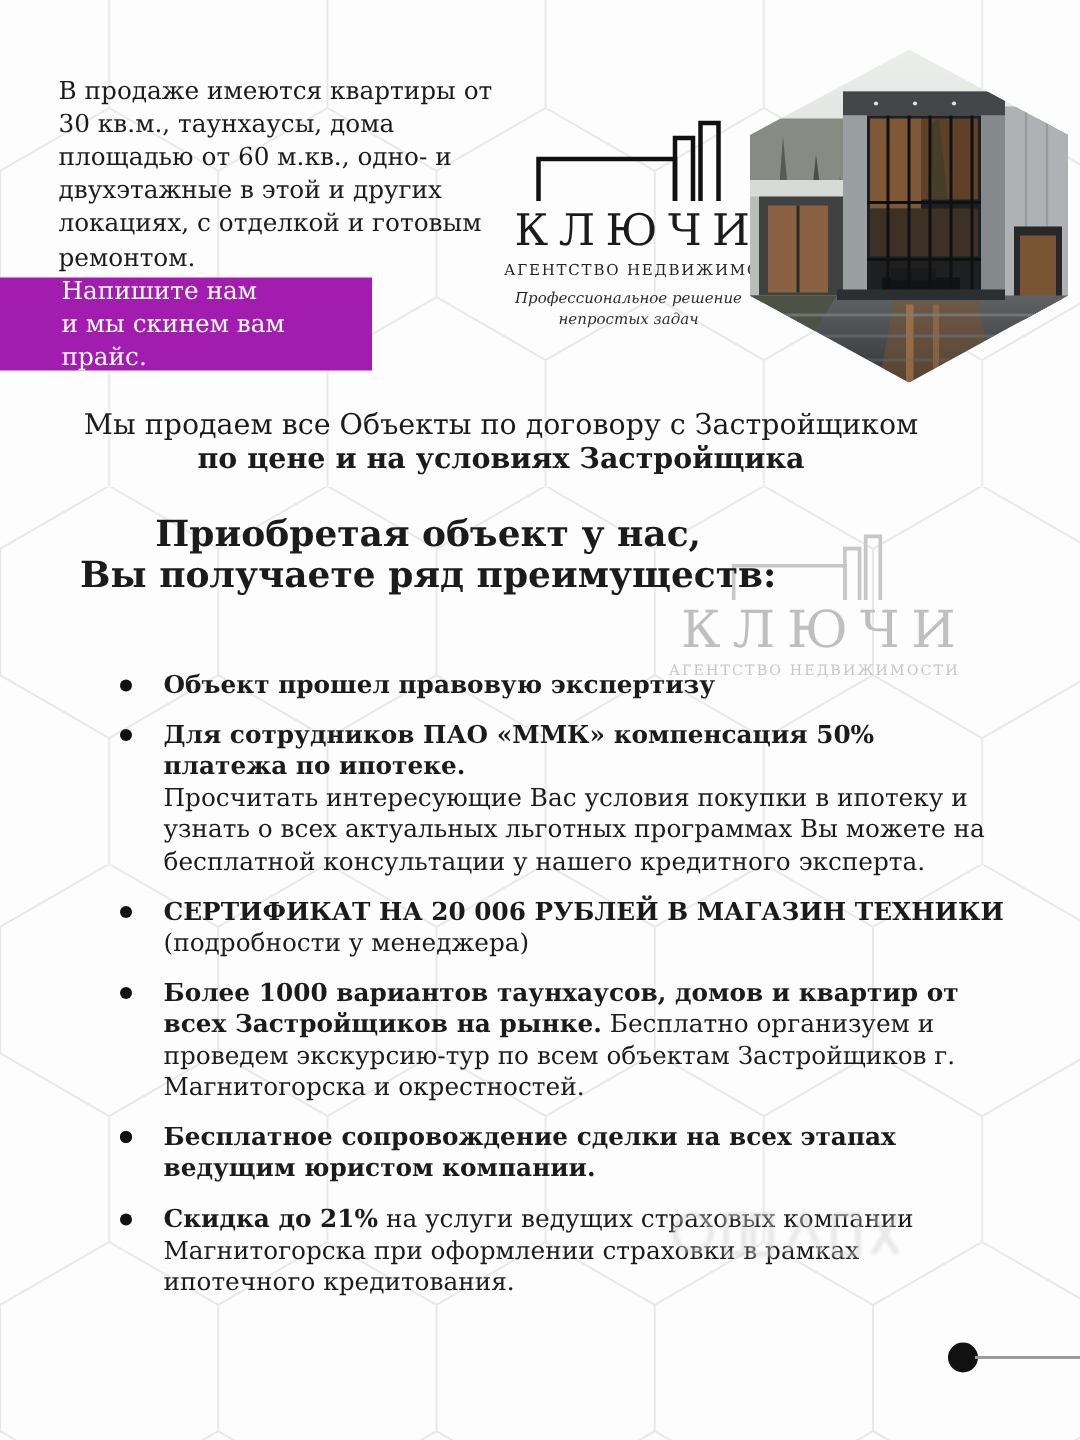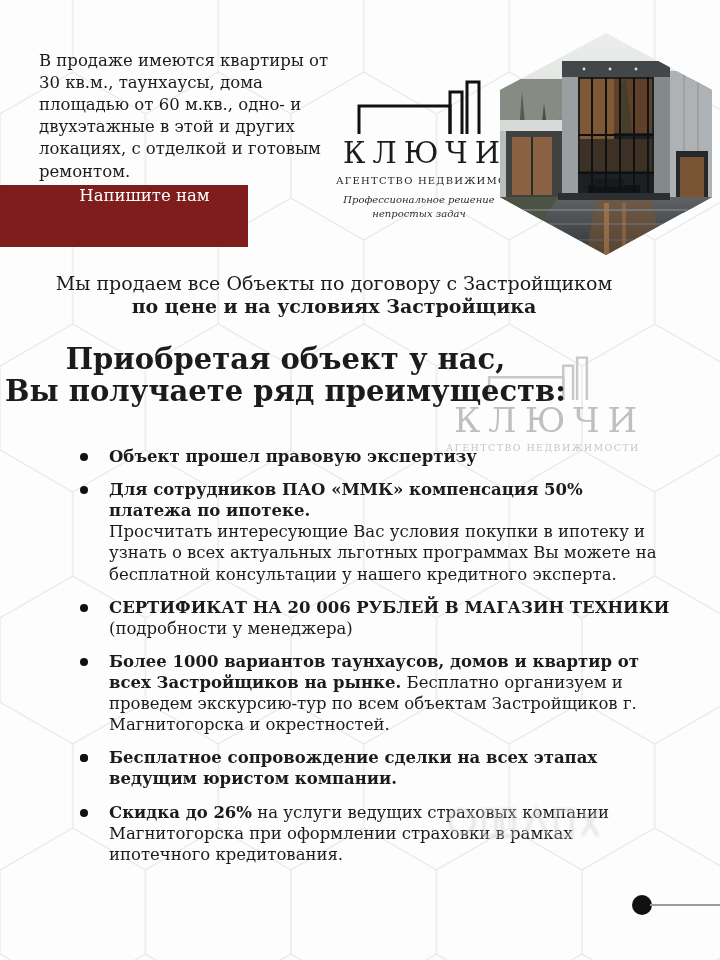--- a/index.html
+++ b/index.html
@@ -7,42 +7,42 @@
     width:720px;height:960px;position:relative;overflow:hidden;
     background:#fdfdfd;color:#1b1b1b;
     font-family:"DejaVu Serif", serif;
   }
   
   #hex-bg{position:absolute;left:0;top:0;width:720px;height:960px;}
   
   .intro{position:absolute;left:39px;top:50px;width:296px;font-size:16.5px;line-height:1.34;}
   
   .contact-box{
-    position:absolute;left:0;top:185px;width:248px;height:62px;background:#7f1d1d;color:#ffffff;
-    display:flex;flex-direction:row;justify-content:center;padding-left:41px;box-sizing:border-box;
+    position:absolute;left:0;top:185px;width:248px;height:62px;background:#a21caf;color:#ffffff;
+    display:flex;flex-direction:column;justify-content:center;padding-left:41px;box-sizing:border-box;
     font-size:16.5px;line-height:1.32;
   }
   
   .logo{position:absolute;left:336px;top:80px;width:166px;text-align:center;}
   .logo svg{display:block;margin:0 auto;}
   .logo-name{font-size:29px;letter-spacing:7px;margin-left:7px;margin-top:2px;white-space:nowrap;}
   .logo-tagline{font-size:10px;letter-spacing:1.2px;margin-top:5px;white-space:nowrap;color:#242424;}
   .logo-slogan{font-size:10px;font-style:italic;margin-top:7px;line-height:1.35;color:#2a2a2a;}
   
   .hex-photo{position:absolute;left:500px;top:33px;width:212px;height:222px;}
   
   .subheading{position:absolute;left:0;top:272px;width:668px;text-align:center;font-size:19px;line-height:1.23;}
   .subheading .b2{font-weight:700;}
   
   .watermark-logo{position:absolute;left:446px;top:356px;width:184px;text-align:center;color:#c3c3c3;}
   .watermark-logo svg{display:block;margin:0 auto;}
   .wm-name{font-size:34px;letter-spacing:8px;margin-left:8px;white-space:nowrap;color:#bfbfbf;}
   .wm-tagline{font-size:9.5px;letter-spacing:1.4px;margin-top:2px;white-space:nowrap;color:#c6c6c6;}
   
-  .heading{position:absolute;left:0;top:343px;width:571px;text-align:center;font-weight:700;font-size:29px;line-height:1.12;}
+  .heading{position:absolute;left:0;top:343px;width:571px;text-align:center;font-weight:700;font-size:24px;line-height:1.12;}
   
   .benefits{position:absolute;left:78px;top:446px;width:592px;font-size:16.5px;line-height:1.28;}
   .benefit{position:relative;padding-left:31px;margin-bottom:12px;}
   .benefit .dot{position:absolute;left:2px;top:7px;width:8px;height:8px;border-radius:50%;background:#111111;}
   .b{font-weight:700;}
   
   .photo-watermark{position:absolute;left:446px;top:804px;opacity:.45;filter:blur(1.2px);}
   
   .corner-dot{position:absolute;left:632px;top:895px;width:20px;height:20px;border-radius:50%;background:#111111;}
   .corner-line{position:absolute;left:650px;top:904px;width:70px;height:2px;background:#9b9b9b;}
@@ -56,20 +56,21 @@
       <path d="M0 42 L72.75 0 L145.5 42 M0 42 V126 M145.5 42 V126 M0 126 L72.75 168 L145.5 126 M72.75 168 V252" fill="none" stroke="#e8e8e8" stroke-width="1.3"></path>
     </pattern>
   </defs>
   <rect width="720" height="960" fill="url(#hexpat)"></rect>
 </svg>
 
 <div class="intro">В продаже имеются квартиры от 30 кв.м., таунхаусы, дома площадью от 60 м.кв., одно- и двухэтажные в этой и других локациях, с отделкой и готовым ремонтом.</div>
 
 <div class="contact-box">
   <span>Напишите нам</span>
+  <span>и мы скинем вам прайс.</span>
 </div>
 
 <div class="logo">
   <svg width="126" height="54" viewBox="0 0 126 54">
     <g fill="none" stroke="#111" stroke-width="3">
       <path d="M3 54 V26 H94 V54"></path>
       <path d="M94 54 V12 H106 V54"></path>
       <path d="M111 54 V2 H123 V54"></path>
     </g>
   </svg>
@@ -174,21 +175,21 @@
   <div>Вы получаете ряд преимуществ:</div>
 </div>
 
 <div class="benefits">
     <div class="benefit"><span class="dot"></span><span><span class="b">Объект прошел правовую экспертизу</span></span></div>
     <div class="benefit"><span class="dot"></span><span><span class="b">Для сотрудников ПАО «ММК» компенсация 50% платежа по ипотеке.</span><br><span>Просчитать интересующие Вас условия покупки в ипотеку и узнать о всех актуальных льготных программах Вы можете на бесплатной консультации у нашего кредитного эксперта.</span></span></div>
     <div class="benefit"><span class="dot"></span><span><span class="b">СЕРТИФИКАТ НА 20 006 РУБЛЕЙ В МАГАЗИН ТЕХНИКИ</span><br><span>(подробности у менеджера)</span></span></div>
     <div class="benefit"><span class="dot"></span><span><span class="b">Более 1000 вариантов таунхаусов, домов и квартир от всех Застройщиков на рынке.</span><span> Бесплатно организуем и проведем экскурсию-тур по всем объектам Застройщиков г. Магнитогорска и окрестностей.</span></span></div>
     <div class="benefit"><span class="dot"></span></div>
     <div class="benefit"><span class="dot"></span><span><span class="b">Бесплатное сопровождение сделки на всех этапах ведущим юристом компании.</span></span></div>
-    <div class="benefit"><span class="dot"></span><span><span class="b">Скидка до 26%</span><span> на услуги ведущих страховых компании Магнитогорска при оформлении страховки в рамках ипотечного кредитования.</span></span></div>
+    <div class="benefit"><span class="dot"></span><span><span class="b">Скидка до 21%</span><span> на услуги ведущих страховых компании Магнитогорска при оформлении страховки в рамках ипотечного кредитования.</span></span></div>
   </div>
 
 <svg class="photo-watermark" width="210" height="36" viewBox="0 0 210 36">
   <g fill="none" stroke="#d0d0d0" stroke-width="4">
     <circle cx="16" cy="18" r="12"></circle>
     <rect x="38" y="6" width="12" height="26"></rect>
     <rect x="56" y="6" width="12" height="26"></rect>
     <path d="M78 32 L90 6 L102 32"></path>
     <rect x="110" y="6" width="16" height="26"></rect>
     <path d="M136 6 L152 32 M152 6 L136 32"></path>

